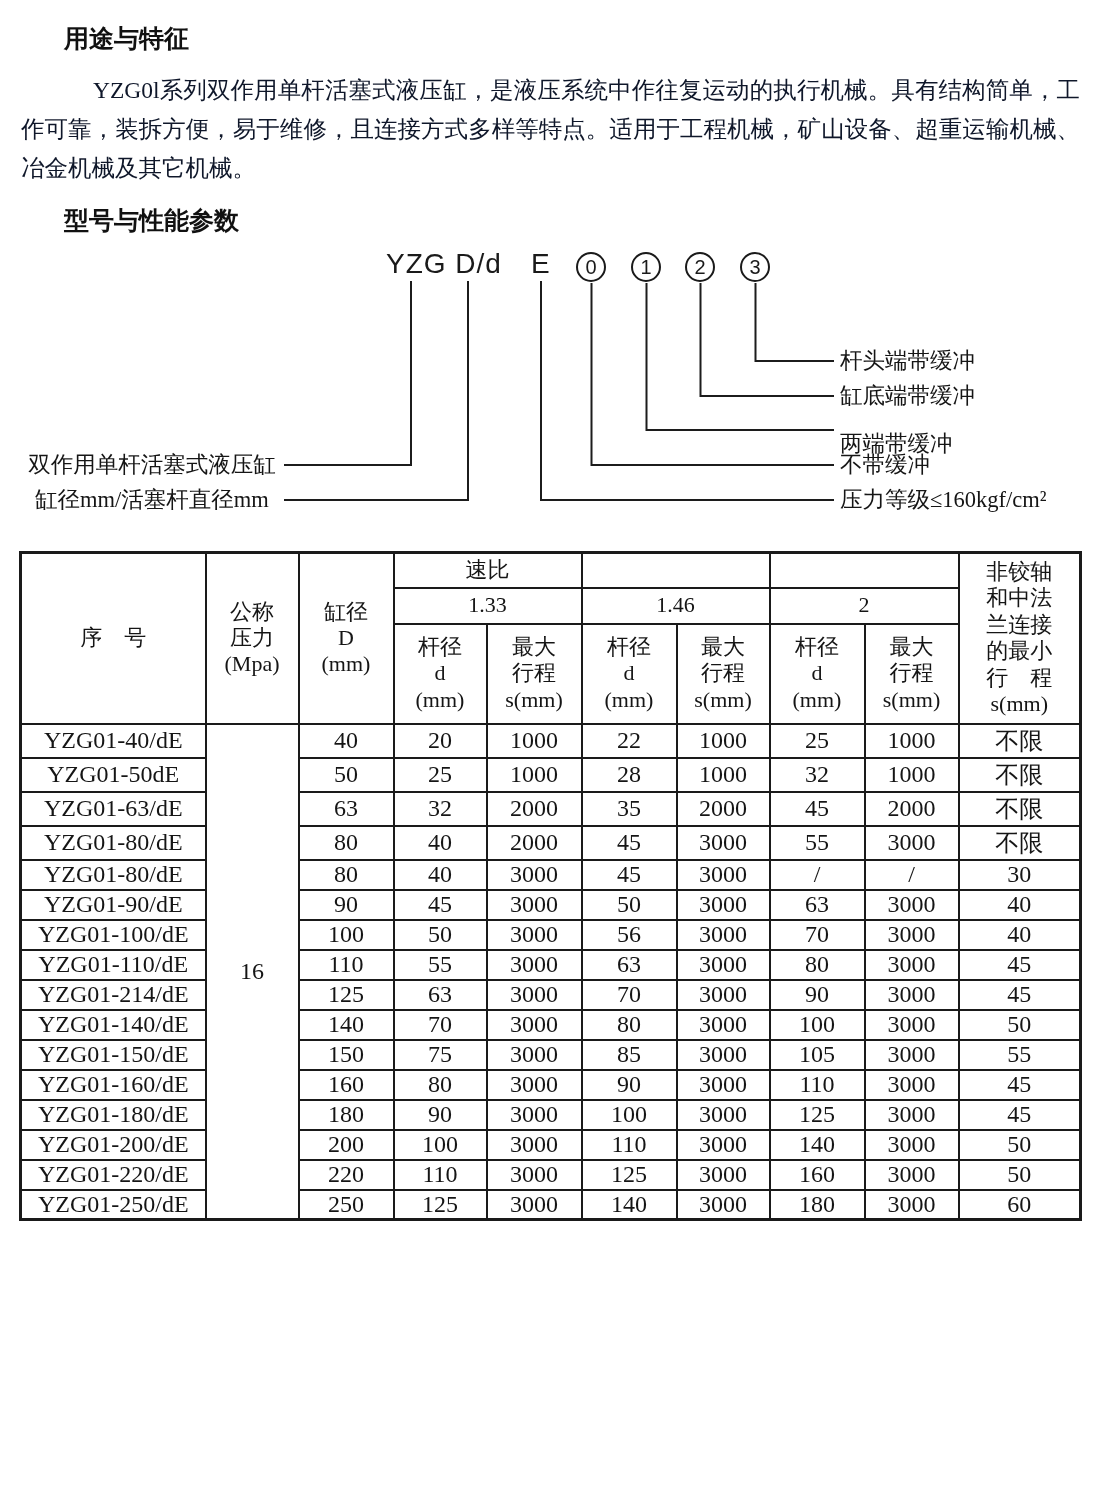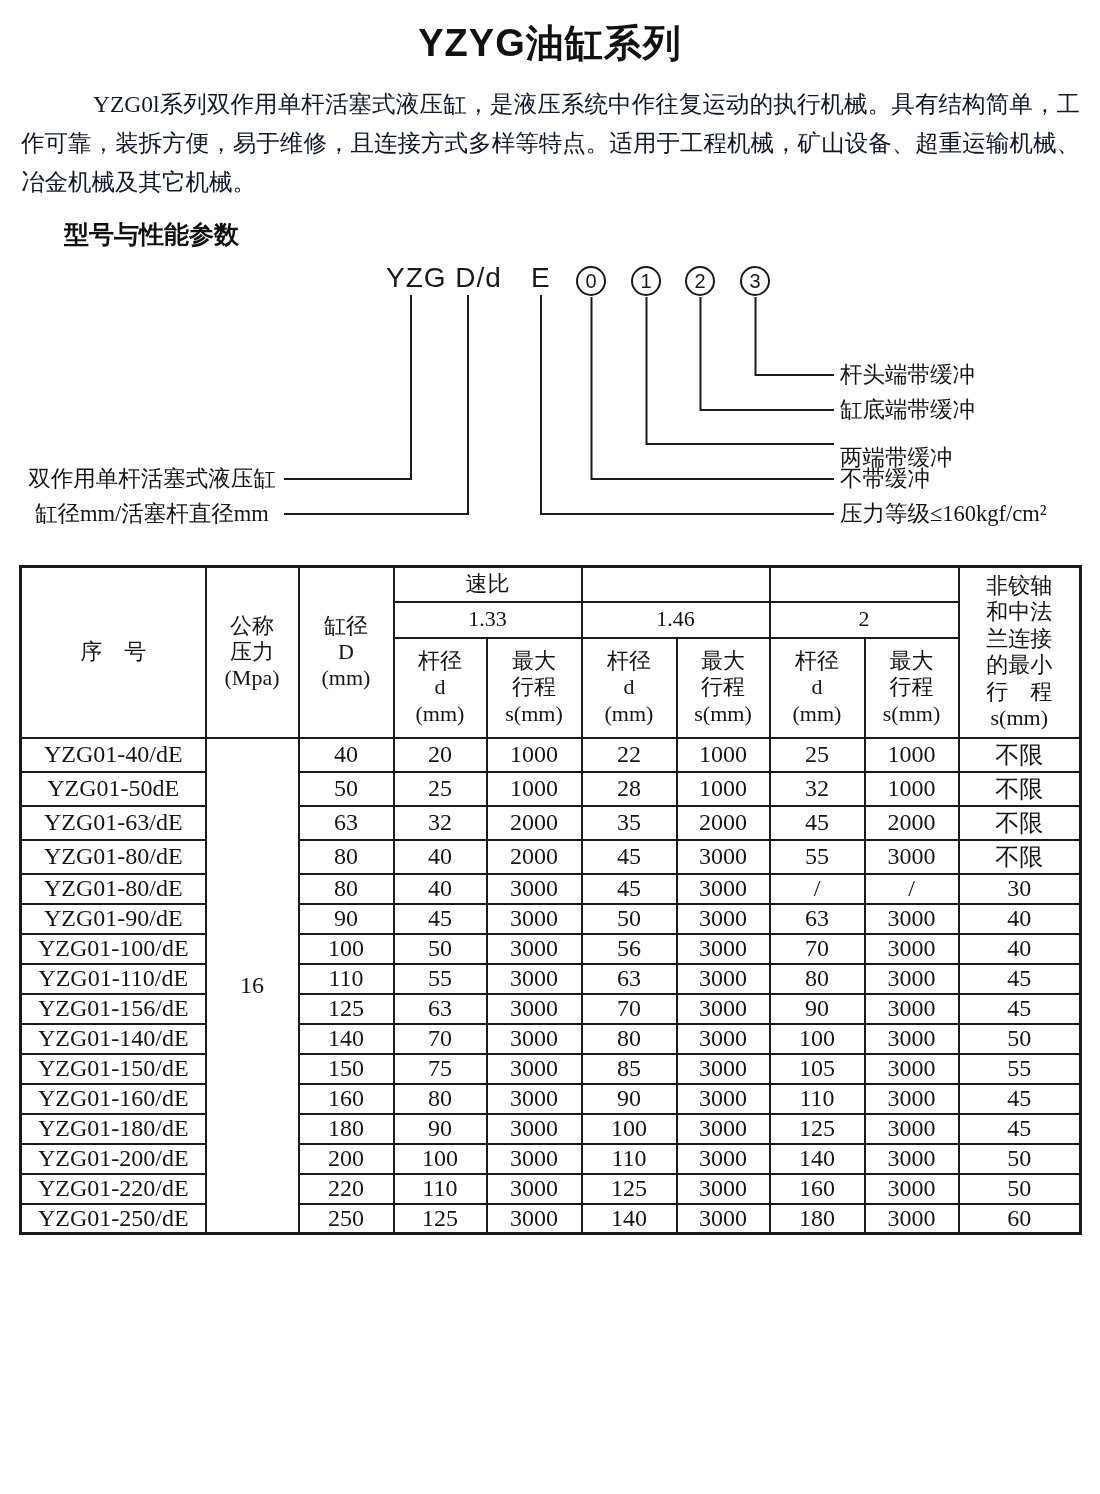--- a/index.html
+++ b/index.html
@@ -76,22 +76,22 @@
   .hr3{height:100px;}
   .spec-table tbody tr{height:30px;}
   .spec-table tbody td{font-size:24px;}
   .c-pressure{font-size:24px;}
 </style>
 </head>
 <body>
 
 <div class="page">
 
-  <div class="doc-title">YZYG油缸系列</div>
-
+
+  <div class="sec-heading first">用途与特征</div>
 
   <p class="body-text">YZG0l系列双作用单杆活塞式液压缸，是液压系统中作往复运动的执行机械。具有结构简单，工作可靠，装拆方便，易于维修，且连接方式多样等特点。适用于工程机械，矿山设备、超重运输机械、冶金机械及其它机械。</p>
 
   <div class="sec-heading second">型号与性能参数</div>
 
   <div class="diagram">
     <svg class="diagram-lines" viewBox="0 0 1100 300" xmlns="http://www.w3.org/2000/svg">
       <g fill="none" stroke="#1c1c1c" stroke-width="2">
         <path d="M411 42 V226 H284"></path>
         <path d="M468 42 V261 H284"></path>
@@ -271,21 +271,21 @@
     <td>110</td>
     <td>55</td>
     <td>3000</td>
     <td>63</td>
     <td>3000</td>
     <td>80</td>
     <td>3000</td>
     <td>45</td>
   </tr>
         <tr>
-    <td>YZG01-156/dE</td>
+    <td>YZG01-214/dE</td>
     <td>125</td>
     <td>63</td>
     <td>3000</td>
     <td>70</td>
     <td>3000</td>
     <td>90</td>
     <td>3000</td>
     <td>45</td>
   </tr>
         <tr>

